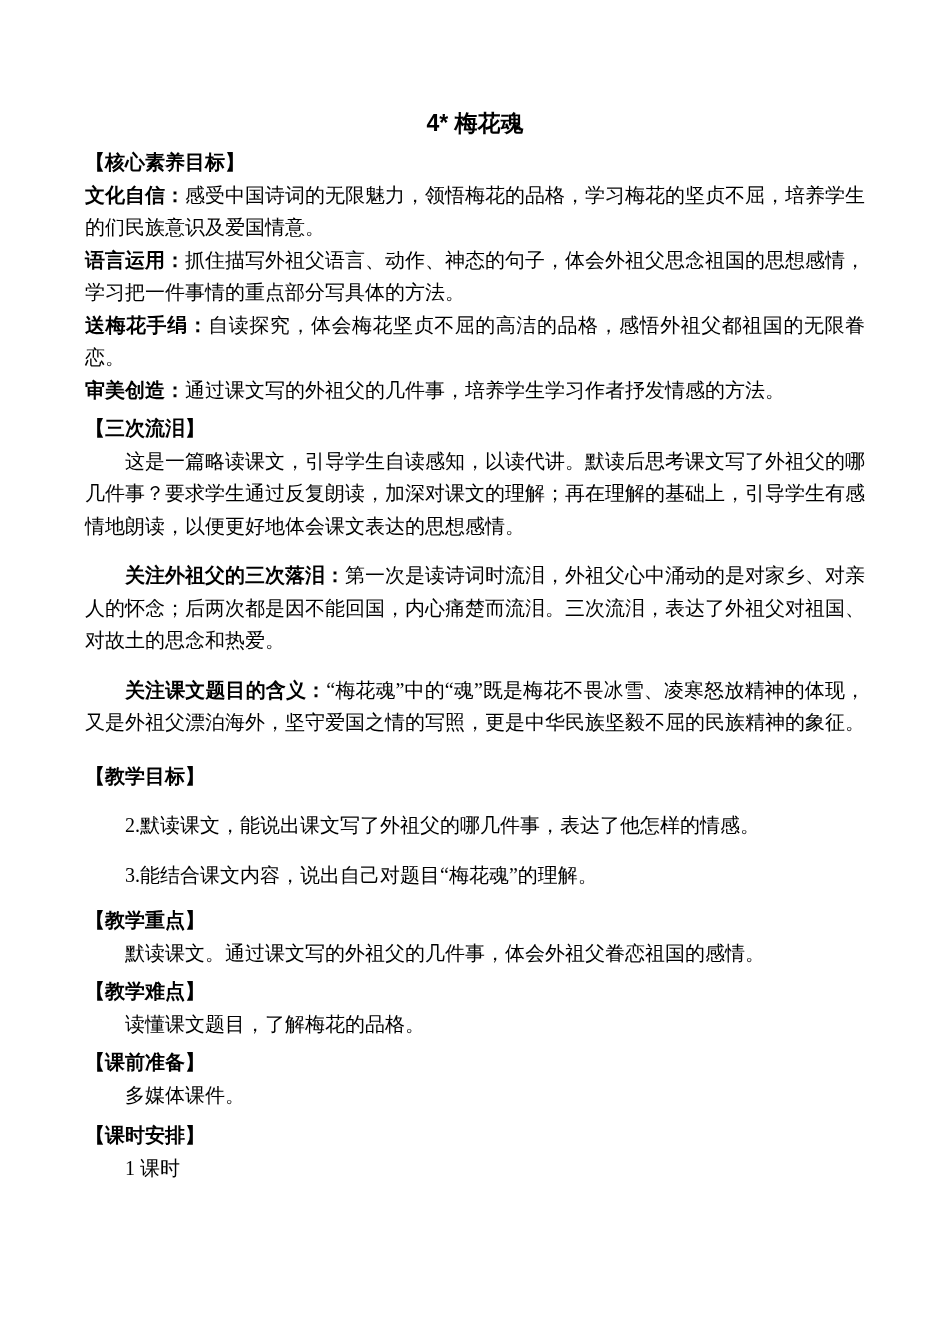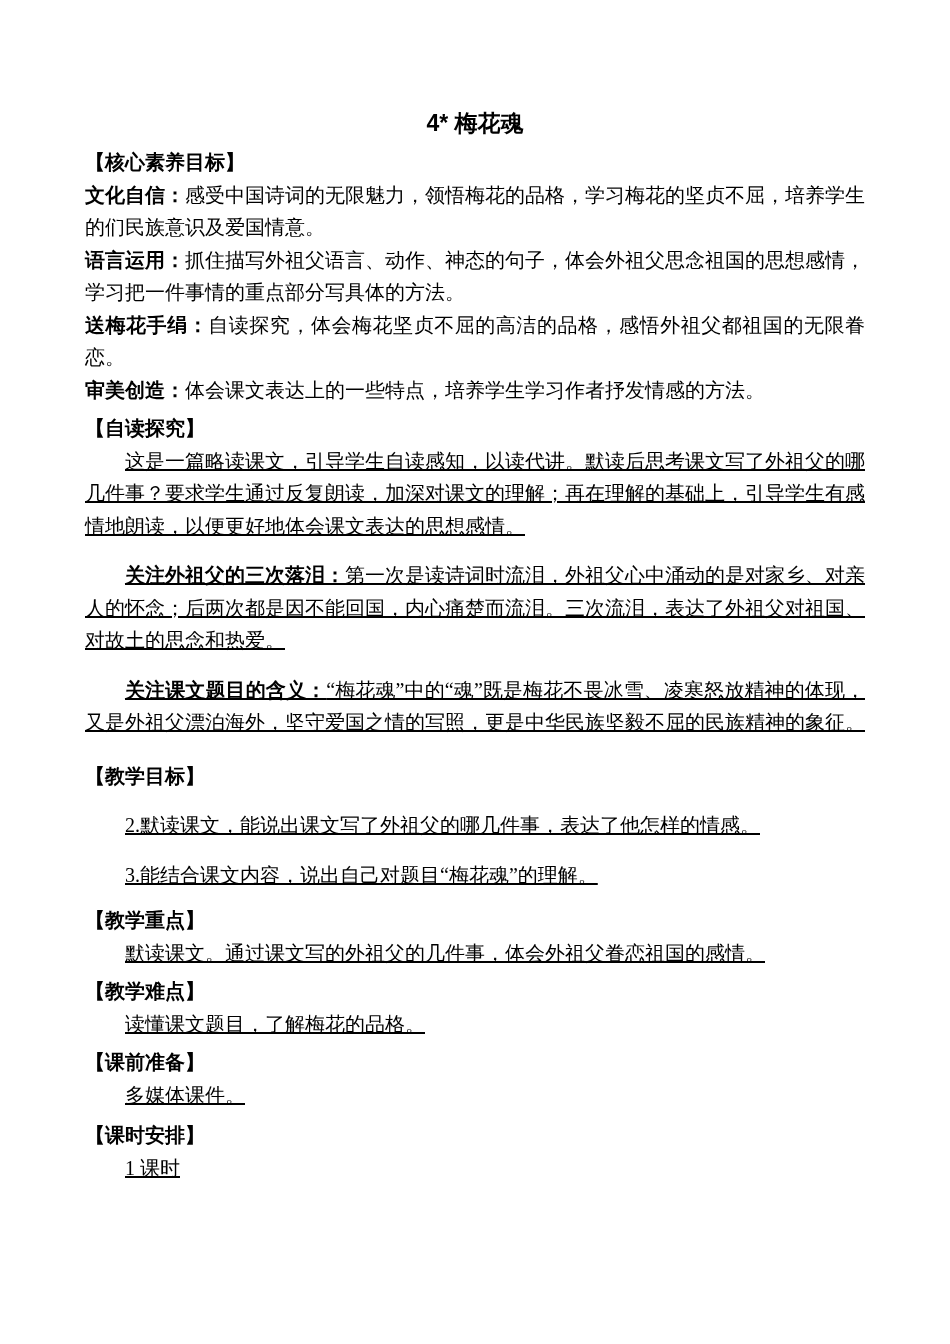--- a/index.html
+++ b/index.html
@@ -26,44 +26,44 @@
     font-family: "Liberation Sans", "DejaVu Sans", sans-serif;
     margin-top: 6px;
   }
   .para {
     text-align: justify;
   }
   .para .lead {
     font-weight: bold;
     font-family: "Liberation Sans", "DejaVu Sans", sans-serif;
   }
-  .indent { text-indent: 2em; text-decoration: underline; }
+  .indent { text-indent: 2em; }
   .mt-s { margin-top: 8px; }
   .mt-m { margin-top: 17px; }
   .mt-l { margin-top: 21px; }
   .mt-xs { margin-top: 13px; }
 </style>
 </head>
 <body>
 
 <div class="page">
 
   <div class="doc-title">4*  梅花魂</div>
 
   <div class="bracket-heading">【核心素养目标】</div>
 
   <p class="para"><span class="lead">文化自信：</span><span>感受中国诗词的无限魅力，领悟梅花的品格，学习梅花的坚贞不屈，培养学生的们民族意识及爱国情意。</span></p>
 
   <p class="para"><span class="lead">语言运用：</span><span>抓住描写外祖父语言、动作、神态的句子，体会外祖父思念祖国的思想感情，学习把一件事情的重点部分写具体的方法。</span></p>
 
   <p class="para"><span class="lead">送梅花手绢：</span><span>自读探究，体会梅花坚贞不屈的高洁的品格，感悟外祖父都祖国的无限眷恋。</span></p>
 
-  <p class="para"><span class="lead">审美创造：</span><span>体会课文表达上的一些特点，培养学生学习作者抒发情感的方法。</span></p>
+  <p class="para"><span class="lead">审美创造：</span><span>通过课文写的外祖父的几件事，培养学生学习作者抒发情感的方法。</span></p>
 
-  <div class="bracket-heading">【自读探究】</div>
+  <div class="bracket-heading">【三次流泪】</div>
 
   <p class="para indent">这是一篇略读课文，引导学生自读感知，以读代讲。默读后思考课文写了外祖父的哪几件事？要求学生通过反复朗读，加深对课文的理解；再在理解的基础上，引导学生有感情地朗读，以便更好地体会课文表达的思想感情。</p>
 
 
   <p class="para indent mt-m"><span class="lead">关注外祖父的三次落泪：</span><span>第一次是读诗词时流泪，外祖父心中涌动的是对家乡、对亲人的怀念；后两次都是因不能回国，内心痛楚而流泪。三次流泪，表达了外祖父对祖国、对故土的思念和热爱。</span></p>
 
   <p class="para indent mt-m"><span class="lead">关注课文题目的含义：</span><span>“梅花魂”中的“魂”既是梅花不畏冰雪、凌寒怒放精神的体现，又是外祖父漂泊海外，坚守爱国之情的写照，更是中华民族坚毅不屈的民族精神的象征。</span></p>
 
   <div class="bracket-heading mt-l">【教学目标】</div>
 

